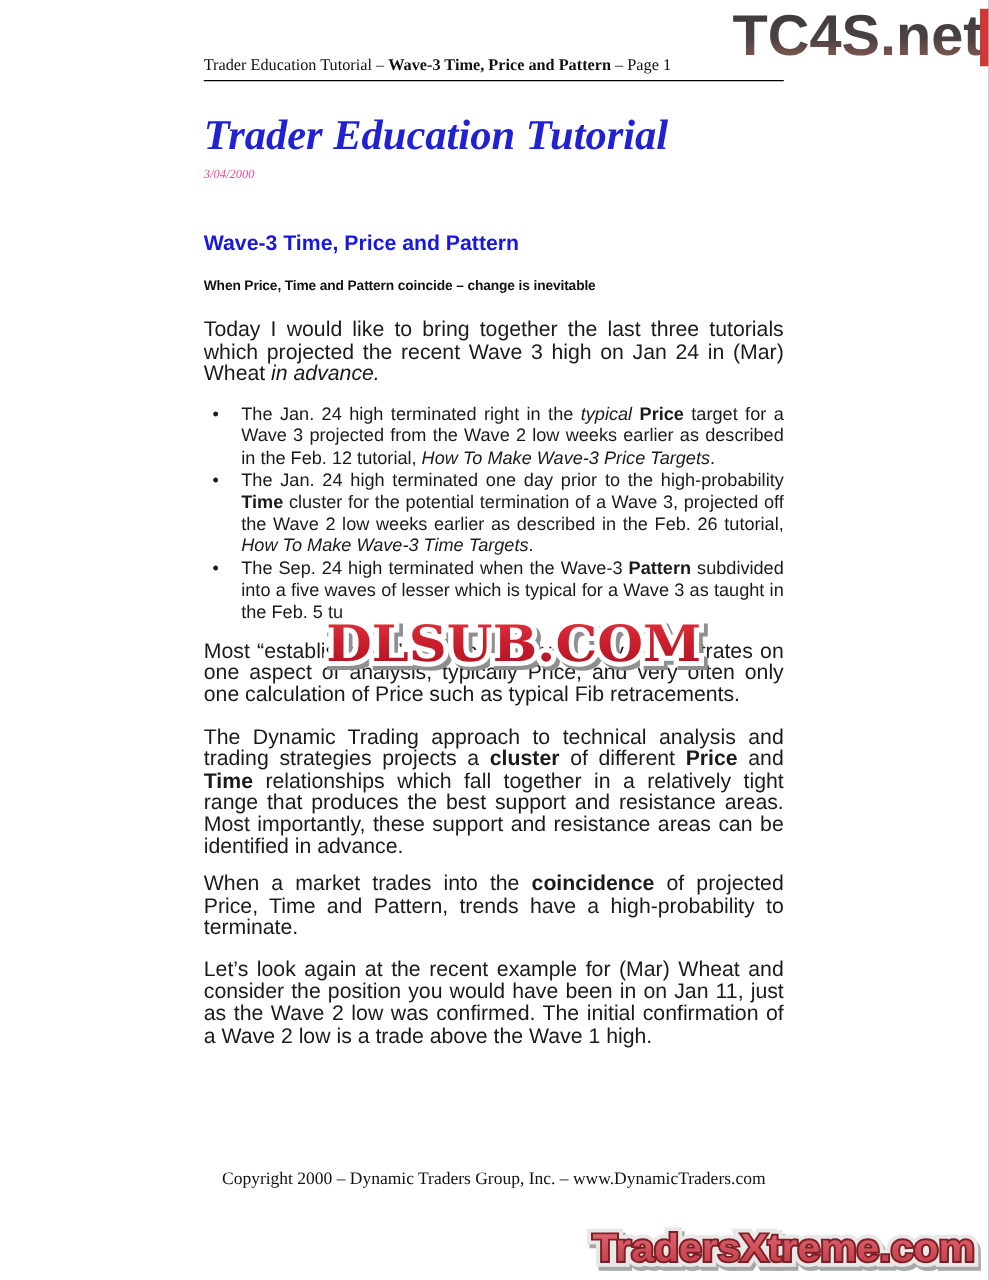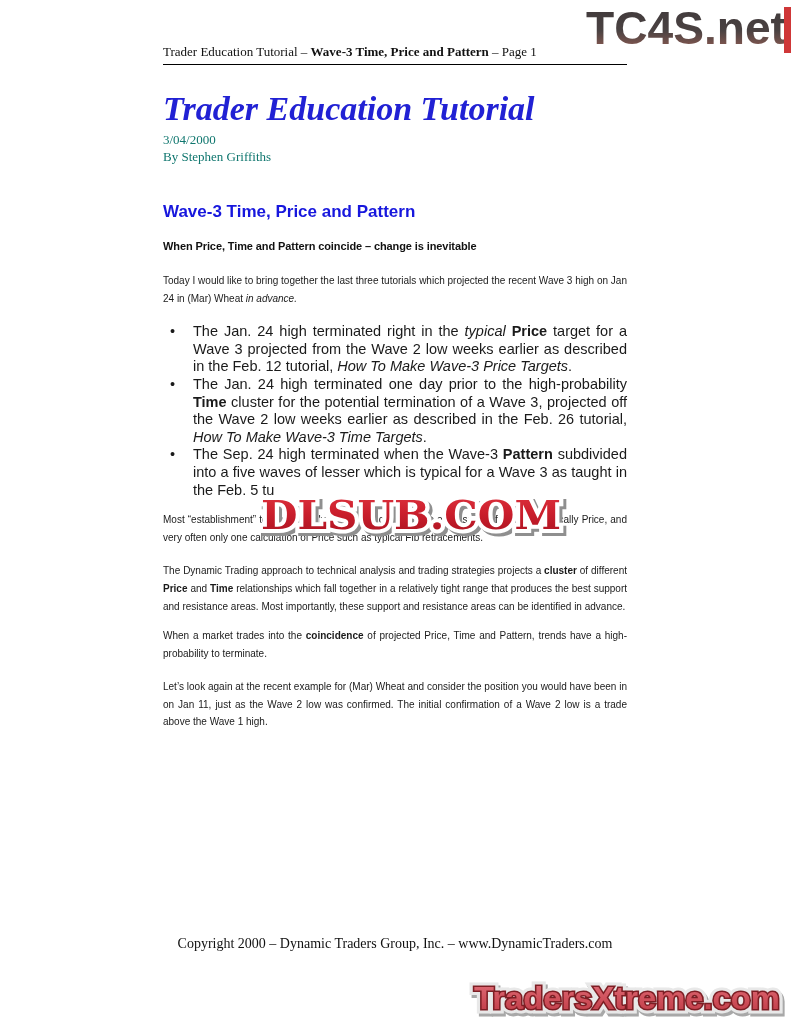--- a/index.html
+++ b/index.html
@@ -33,34 +33,34 @@
   
   .doc{position:absolute;left:163px;top:90px;width:464px;}
   .doc-title{
     margin:0;font-family:"Liberation Serif",serif;
     font-weight:bold;font-style:italic;
     font-size:34px;line-height:37px;color:#2121d4;
     white-space:nowrap;
   }
   .doc-date,.doc-byline{
     font-family:"Liberation Serif",serif;
-    font-size:13px;line-height:17px;color:#0f766e;
+    font-size:10px;line-height:17px;color:#ec4899;font-style:italic;
   }
   .doc-date{margin-top:4px;}
   .section-heading{
     margin:37px 0 0;font-size:17px;line-height:20px;
     font-weight:bold;color:#1717dd;white-space:nowrap;
   }
   .sub-heading{
     margin:16px 0 0;font-size:11px;line-height:17px;
     font-weight:bold;color:#111;white-space:nowrap;letter-spacing:-0.1px;
   }
   .doc p{
     margin:16px 0 0;text-align:justify;
-    font-size:10px;line-height:17.6px;color:#1a1a1a;
+    font-size:17px;line-height:17.6px;color:#1a1a1a;
   }
   .doc p.tight{margin-top:12px;}
   .doc p.intro{margin-top:17px;}
   .bullet-list{margin:16px 0 0;padding:0;list-style:none;}
   .bullet-list li{
     position:relative;padding-left:30px;
     text-align:justify;font-size:14.5px;line-height:17.6px;color:#1a1a1a;
   }
   .bullet-marker{position:absolute;left:7px;top:0;}
 
@@ -96,21 +96,20 @@
         <stop offset="1" stop-color="#9b6156"></stop>
       </linearGradient>
     </defs>
     <text x="104" y="41" text-anchor="middle" textLength="200" lengthAdjust="spacingAndGlyphs" font-family="Liberation Sans, sans-serif" font-weight="bold" font-size="46" fill="url(#tc4s-grad)">TC4S.net</text>
   </svg>
   <div class="red-edge"></div>
 
   <div class="doc">
     <h1 class="doc-title">Trader Education Tutorial</h1>
     <div class="doc-date">3/04/2000</div>
-    <div class="doc-byline">By Stephen Griffiths</div>
 
     <h2 class="section-heading">Wave-3 Time, Price and Pattern</h2>
     <h3 class="sub-heading">When Price, Time and Pattern coincide – change is inevitable</h3>
 
     <p class="intro"><span>Today I would like to bring together the last three tutorials which projected the recent Wave 3 high on Jan 24 in (Mar) Wheat </span><span class="i">in advance.</span></p>
 
     <ul class="bullet-list">
       <li>
         <span class="bullet-marker">•</span>
         <span><span>The Jan. 24 high terminated right in the </span><span class="i">typical</span><span> </span><span class="b">Price</span><span> target for a Wave 3 projected from the Wave 2 low weeks earlier as described in the Feb. 12 tutorial, </span><span class="i">How To Make Wave-3 Price Targets</span><span>.</span></span>

